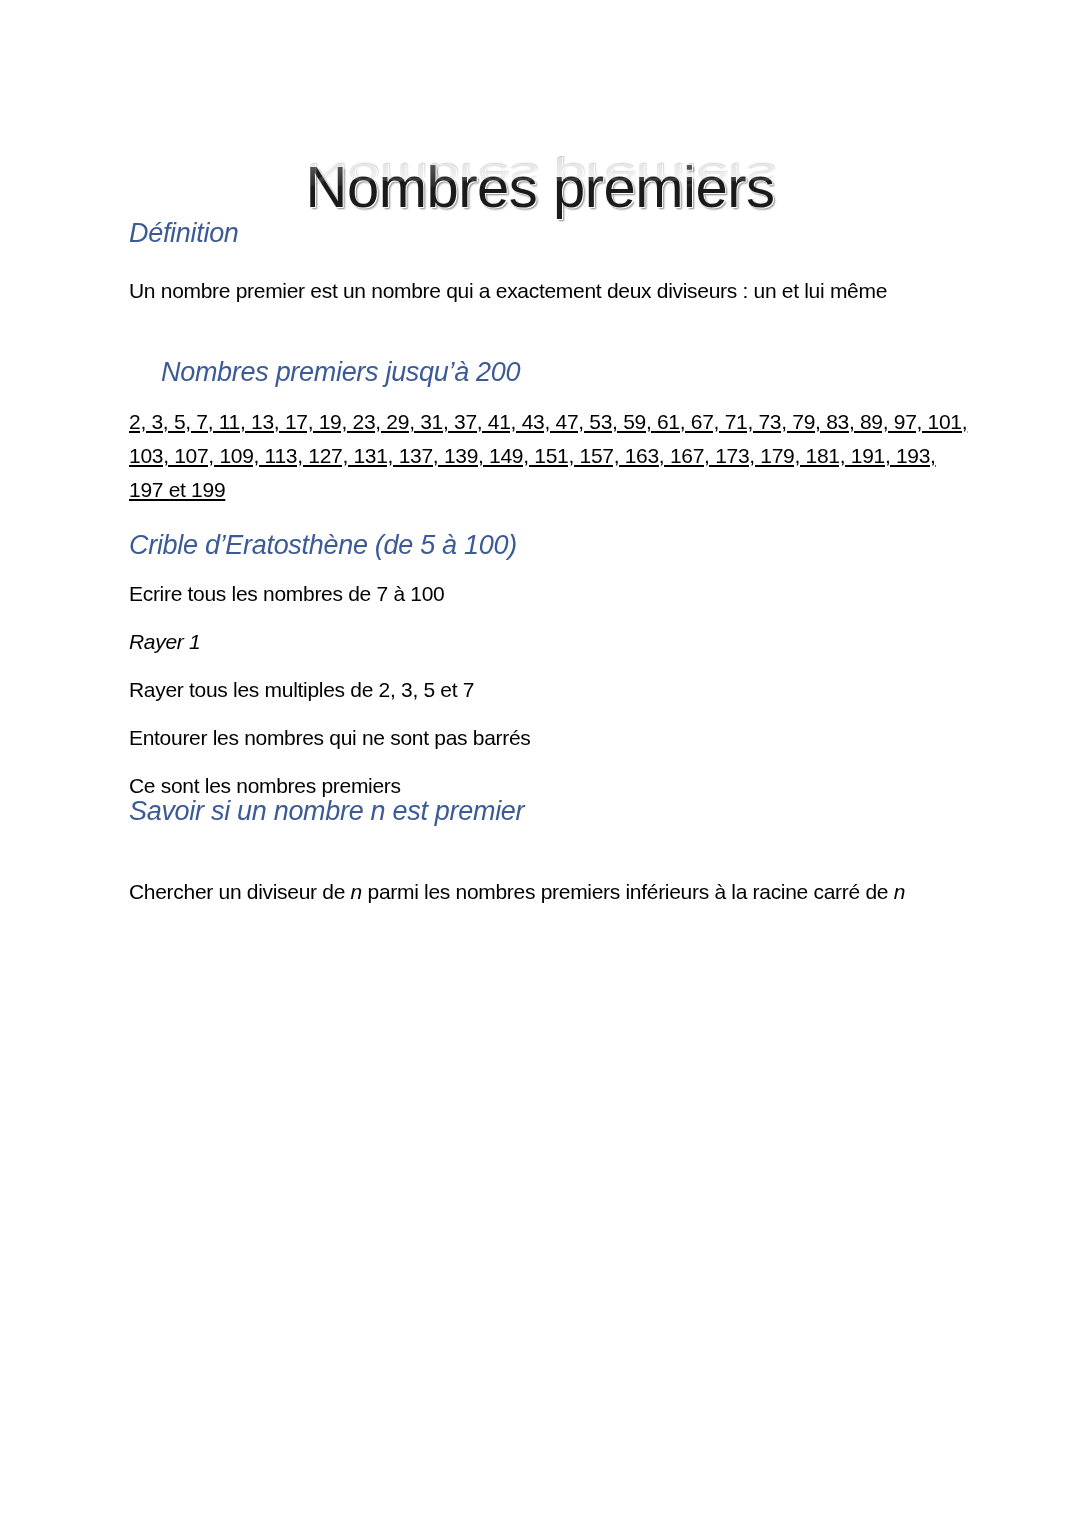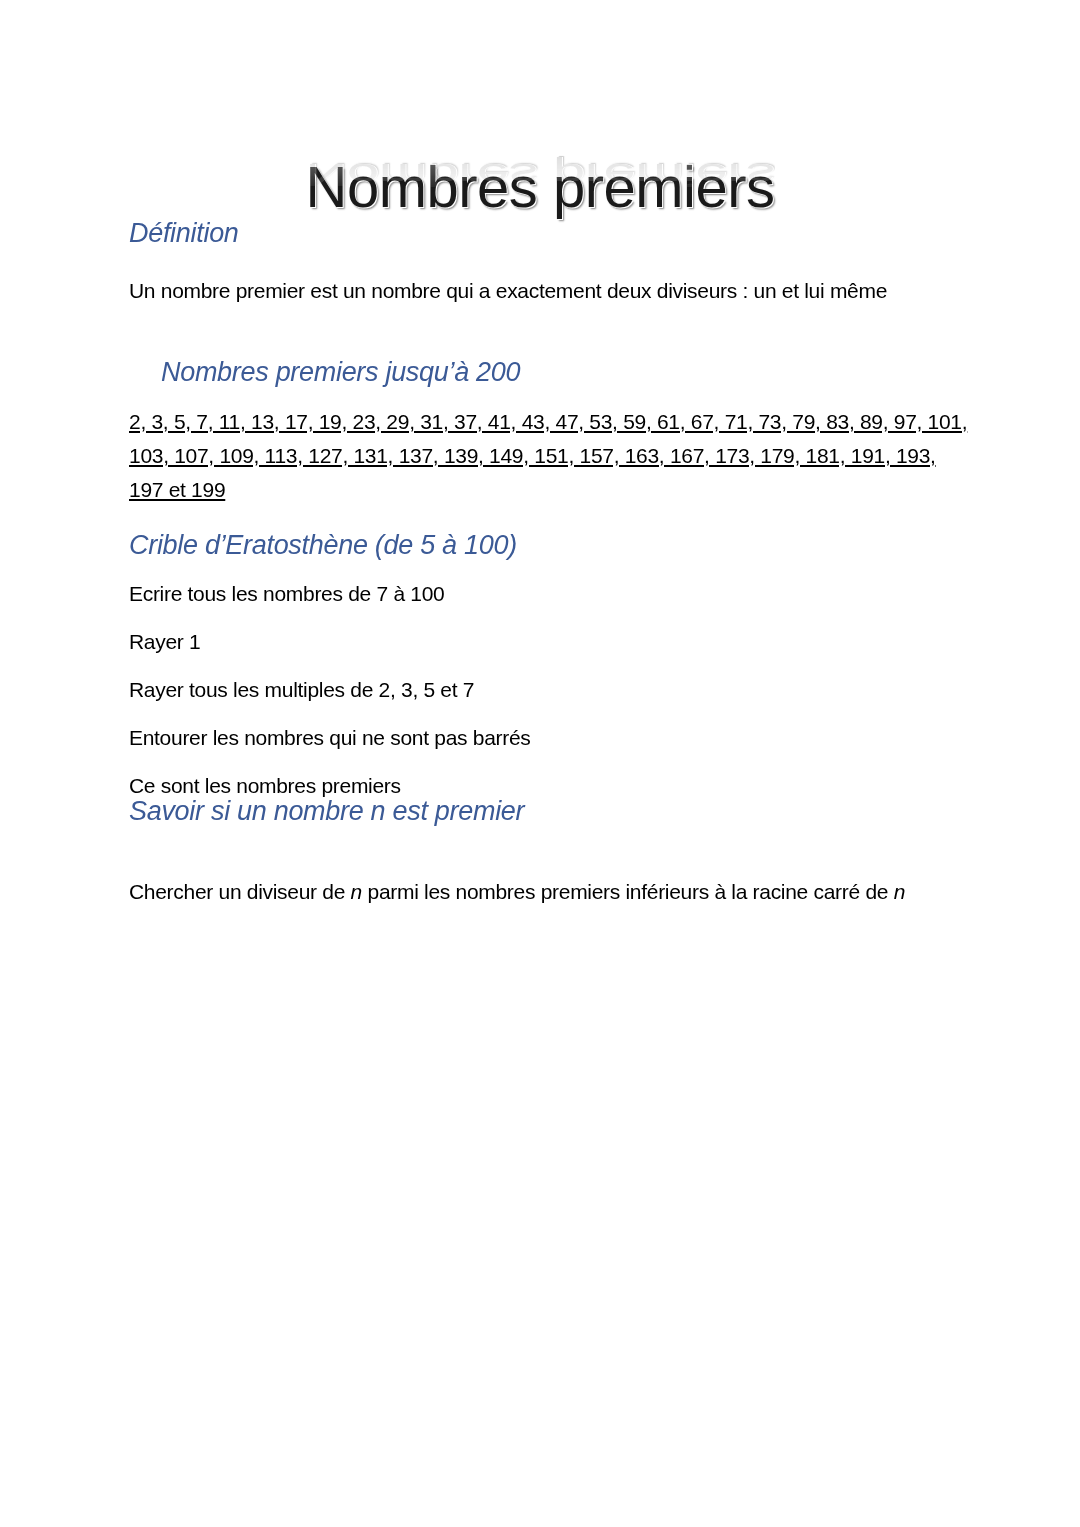--- a/index.html
+++ b/index.html
@@ -49,19 +49,19 @@
 </div>
 
 <h2 class="h" style="top:218px;">Définition</h2>
 <p class="p" style="top:274px;">Un nombre premier est un nombre qui a exactement deux diviseurs : un et lui même</p>
 
 <h2 class="h" style="top:357px;margin-left:32px;">Nombres premiers jusqu’à 200</h2>
 <p class="p" style="top:405px;text-decoration:underline;">2, 3, 5, 7, 11, 13, 17, 19, 23, 29, 31, 37, 41, 43, 47, 53, 59, 61, 67, 71, 73, 79, 83, 89, 97, 101, 103, 107, 109, 113, 127, 131, 137, 139, 149, 151, 157, 163, 167, 173, 179, 181, 191, 193, 197 et 199</p>
 
 <h2 class="h" style="top:530px;">Crible d’Eratosthène (de 5 à 100)</h2>
 <p class="p" style="top:577px;">Ecrire tous les nombres de 7 à 100</p>
-<p class="p" style="top:625px;">Rayer 1</p>
+<p class="p" style="top:625px;font-style:italic;">Rayer 1</p>
 <p class="p" style="top:673px;">Rayer tous les multiples de 2, 3, 5 et 7</p>
 <p class="p" style="top:721px;">Entourer les nombres qui ne sont pas barrés</p>
 <p class="p" style="top:769px;">Ce sont les nombres premiers</p>
 
 <h2 class="h" style="top:796px;">Savoir si un nombre n est premier</h2>
 <p class="p" style="top:875px;"><span>Chercher un diviseur de </span><em>n</em><span> parmi les nombres premiers inférieurs à la racine carré de </span><em>n</em></p>
 
 </body></html>

